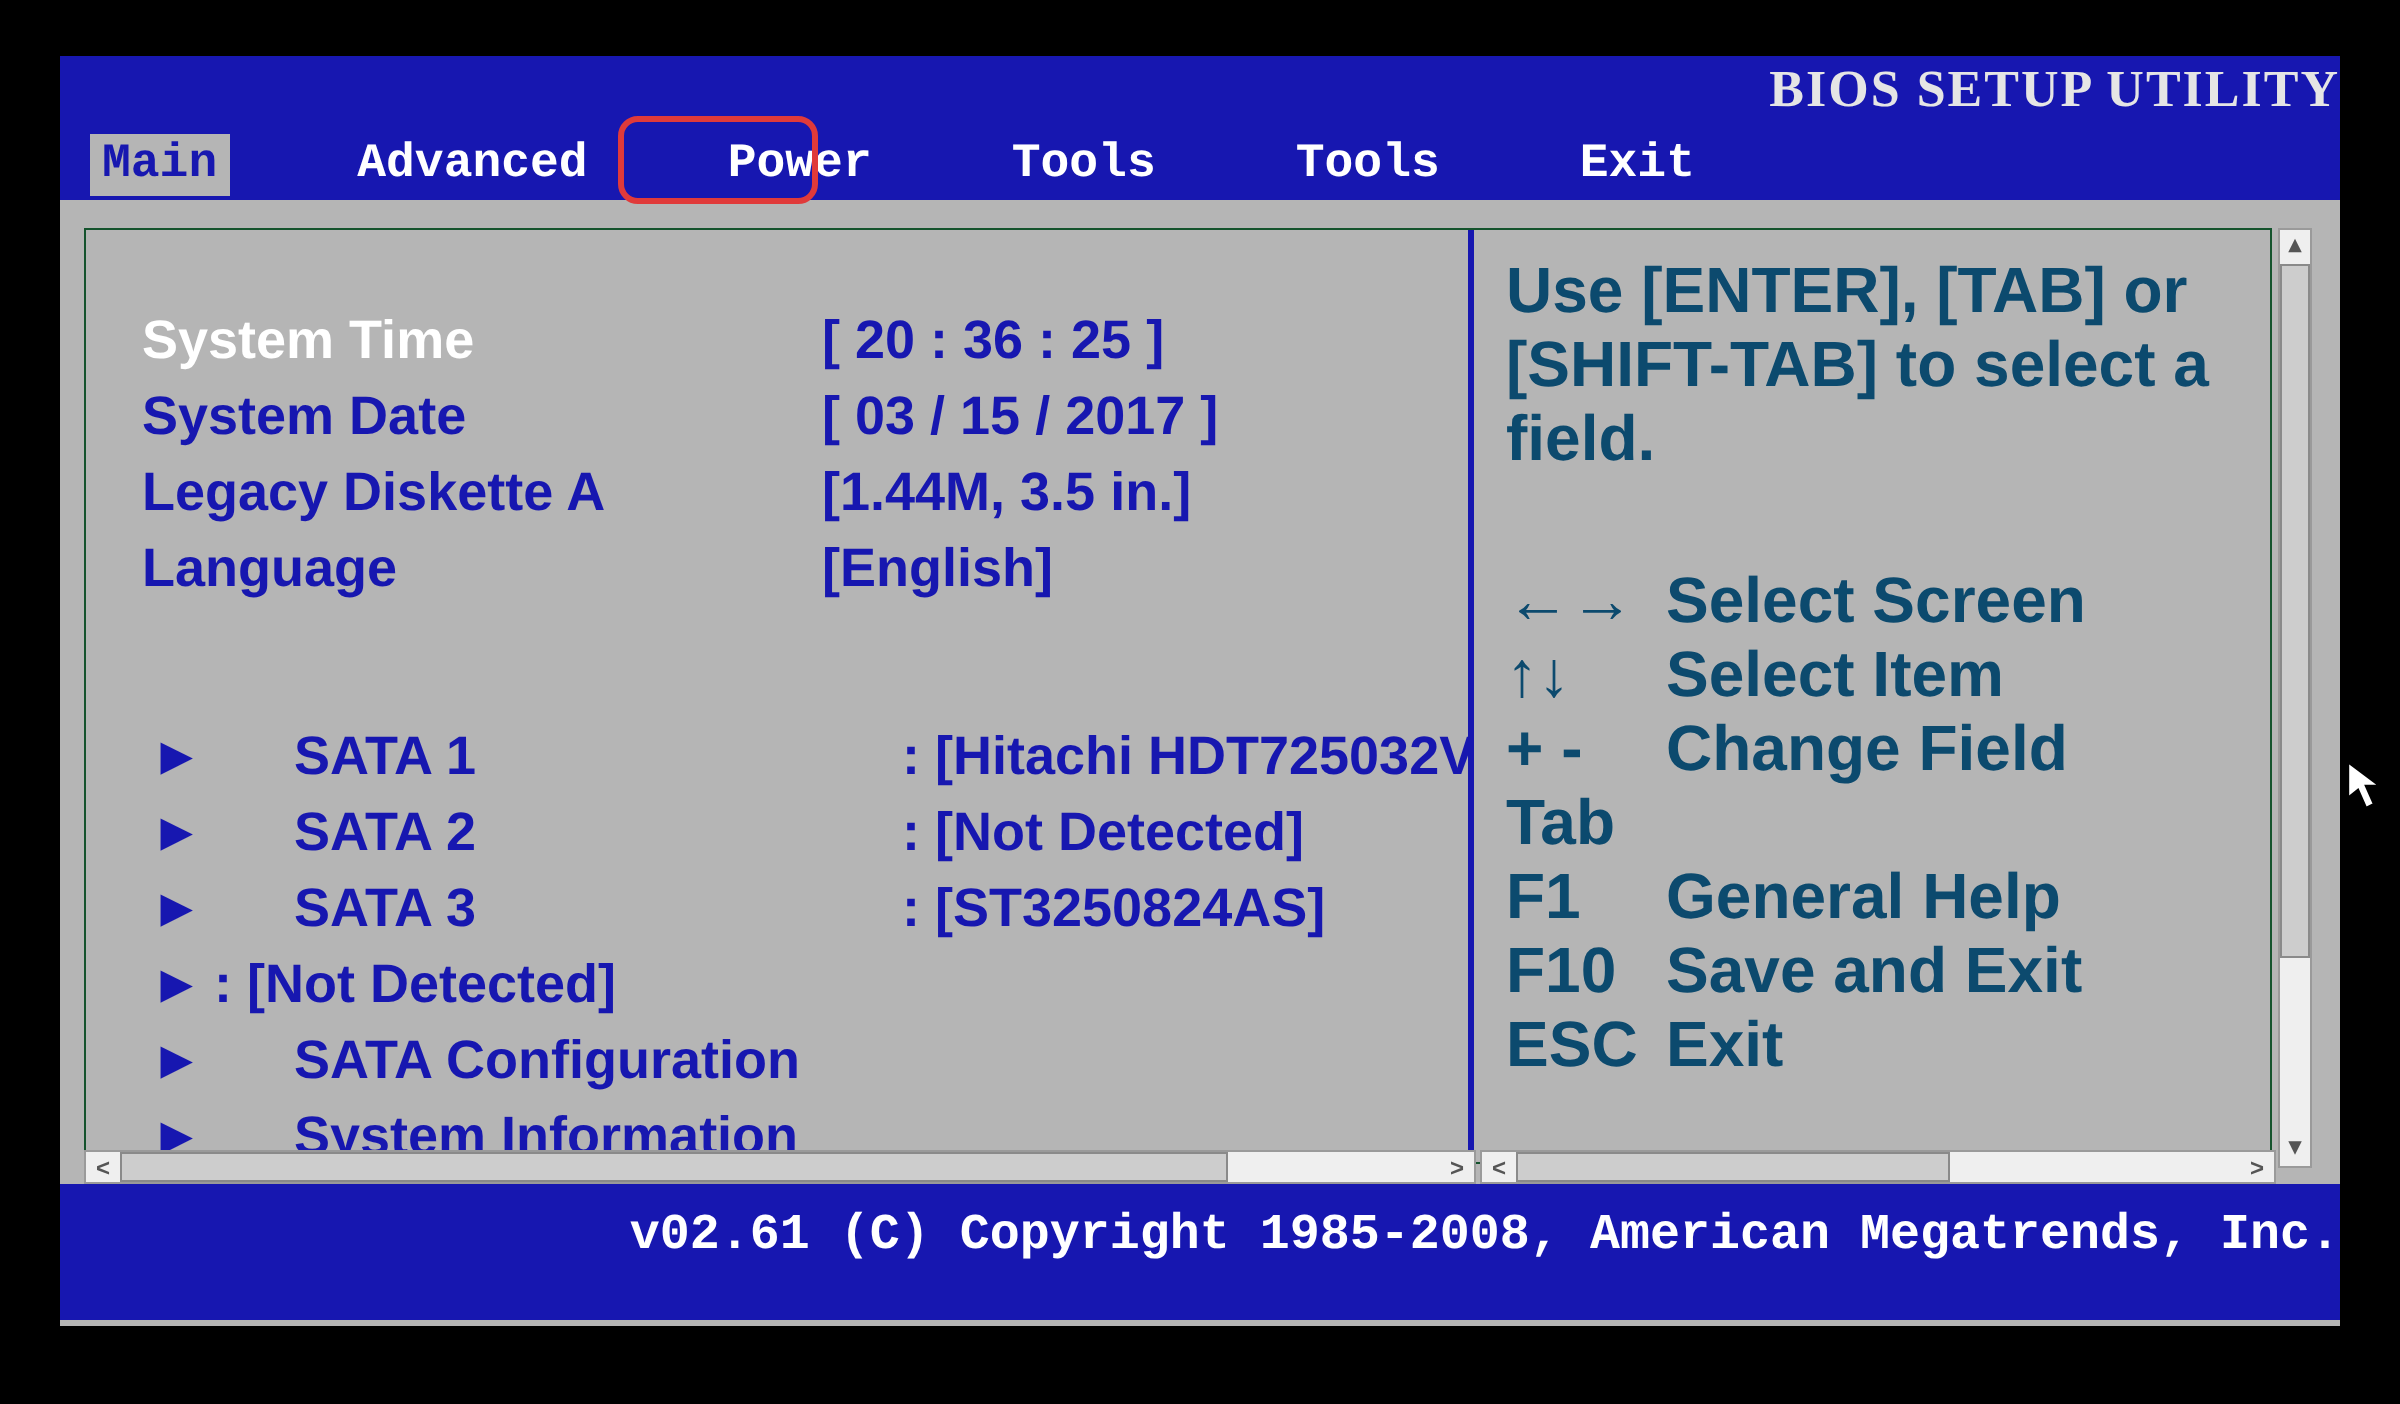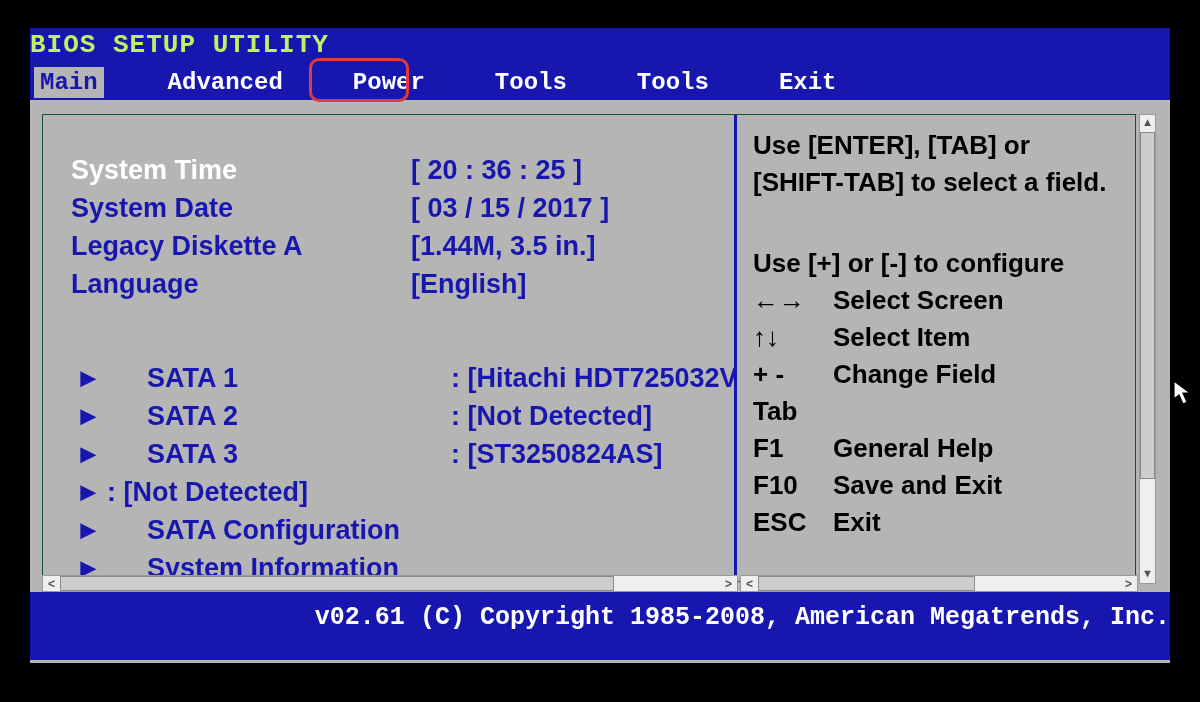--- a/index.html
+++ b/index.html
@@ -16,34 +16,34 @@
     position: absolute;
     left: 30px;
     top: 28px;
     width: 1140px;
     height: 635px;
     background: #b5b5b5;
   }
   .title-bar {
     height: 36px;
     background: #1717b0;
-    color: #bef264;
-    font-family: Liberation Mono, monospace;
+    color: #e5e5e5;
+    font-family: Liberation Serif, serif;
     font-size: 26px;
     letter-spacing: 1px;
-    text-align: left;
+    text-align: right;
     line-height: 34px;
   }
   .menu-bar {
     height: 36px;
     background: #1717b0;
     display: flex;
     align-items: center;
     gap: 58px;
-    padding-left: 4px;
+    padding-left: 15px;
     font-family: "Lucida Console","Courier New",monospace;
     font-size: 24px;
     color: #fff;
     position: relative;
   }
   .menu-item {
     padding: 2px 6px;
     cursor: pointer;
   }
   .menu-item.active {
@@ -75,22 +75,22 @@
     font-size: 27px;
     line-height: 38px;
     border-right: 3px solid #1717b0;
     overflow: hidden;
     position: relative;
   }
   .panel-right {
     flex: 1;
     height: 100%;
     padding: 12px 10px 10px 16px;
-    color: #000000;
-    font-size: 26px;
+    color: #0c4a6e;
+    font-size: 32px;
     line-height: 37px;
     position: relative;
     overflow: hidden;
   }
   .row { display: flex; white-space: nowrap; }
   .row .lbl { width: 340px; flex-shrink: 0; }
   .row .lbl.sel { color: #fff; }
   .group2 { margin-top: 56px; }
   .submenu { display: flex; white-space: nowrap; }
   .submenu .tri { width: 36px; flex-shrink: 0; padding-left: 4px; }
@@ -218,21 +218,20 @@
           <div class="submenu">
             <span class="tri">►</span>
             <span class="slabel">System Information</span>
           </div>
         </div>
       </div>
 
       <div class="panel-right">
         <div>Use [ENTER], [TAB] or [SHIFT-TAB] to select a field.</div>
         <div class="help-gap"></div>
-        <div>Use [+] or [-] to configure</div>
         <div class="nav-row">
           <span class="key">←→</span>
           <span>Select Screen</span>
         </div>
         <div class="nav-row">
           <span class="key">↑↓</span>
           <span>Select Item</span>
         </div>
         <div class="nav-row">
           <span class="key">+ -</span>

